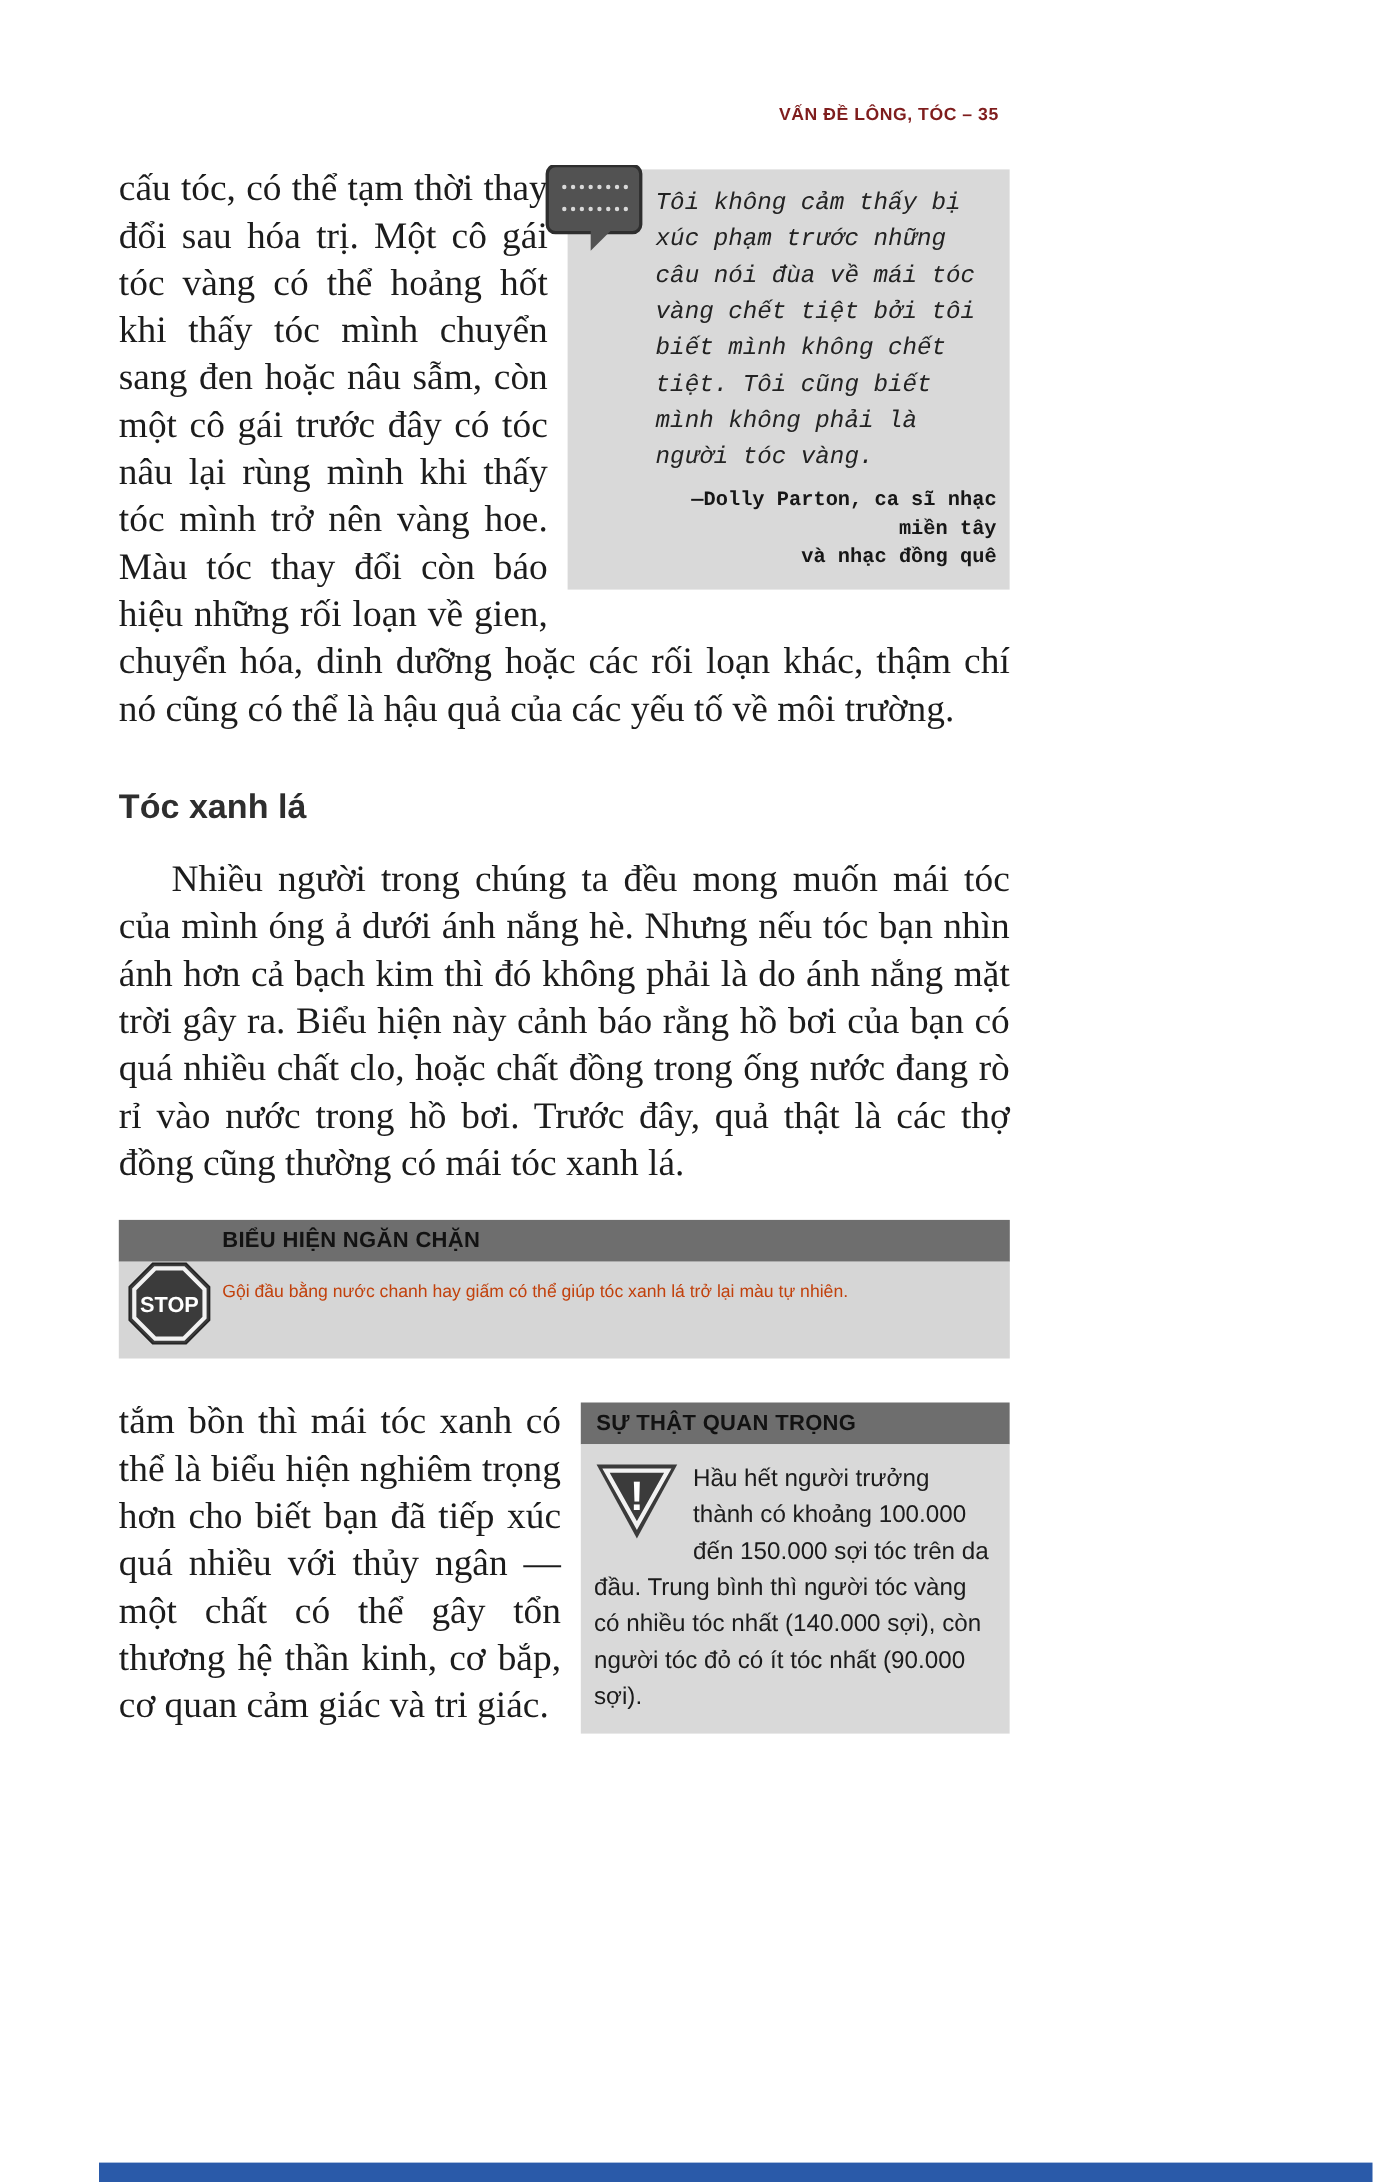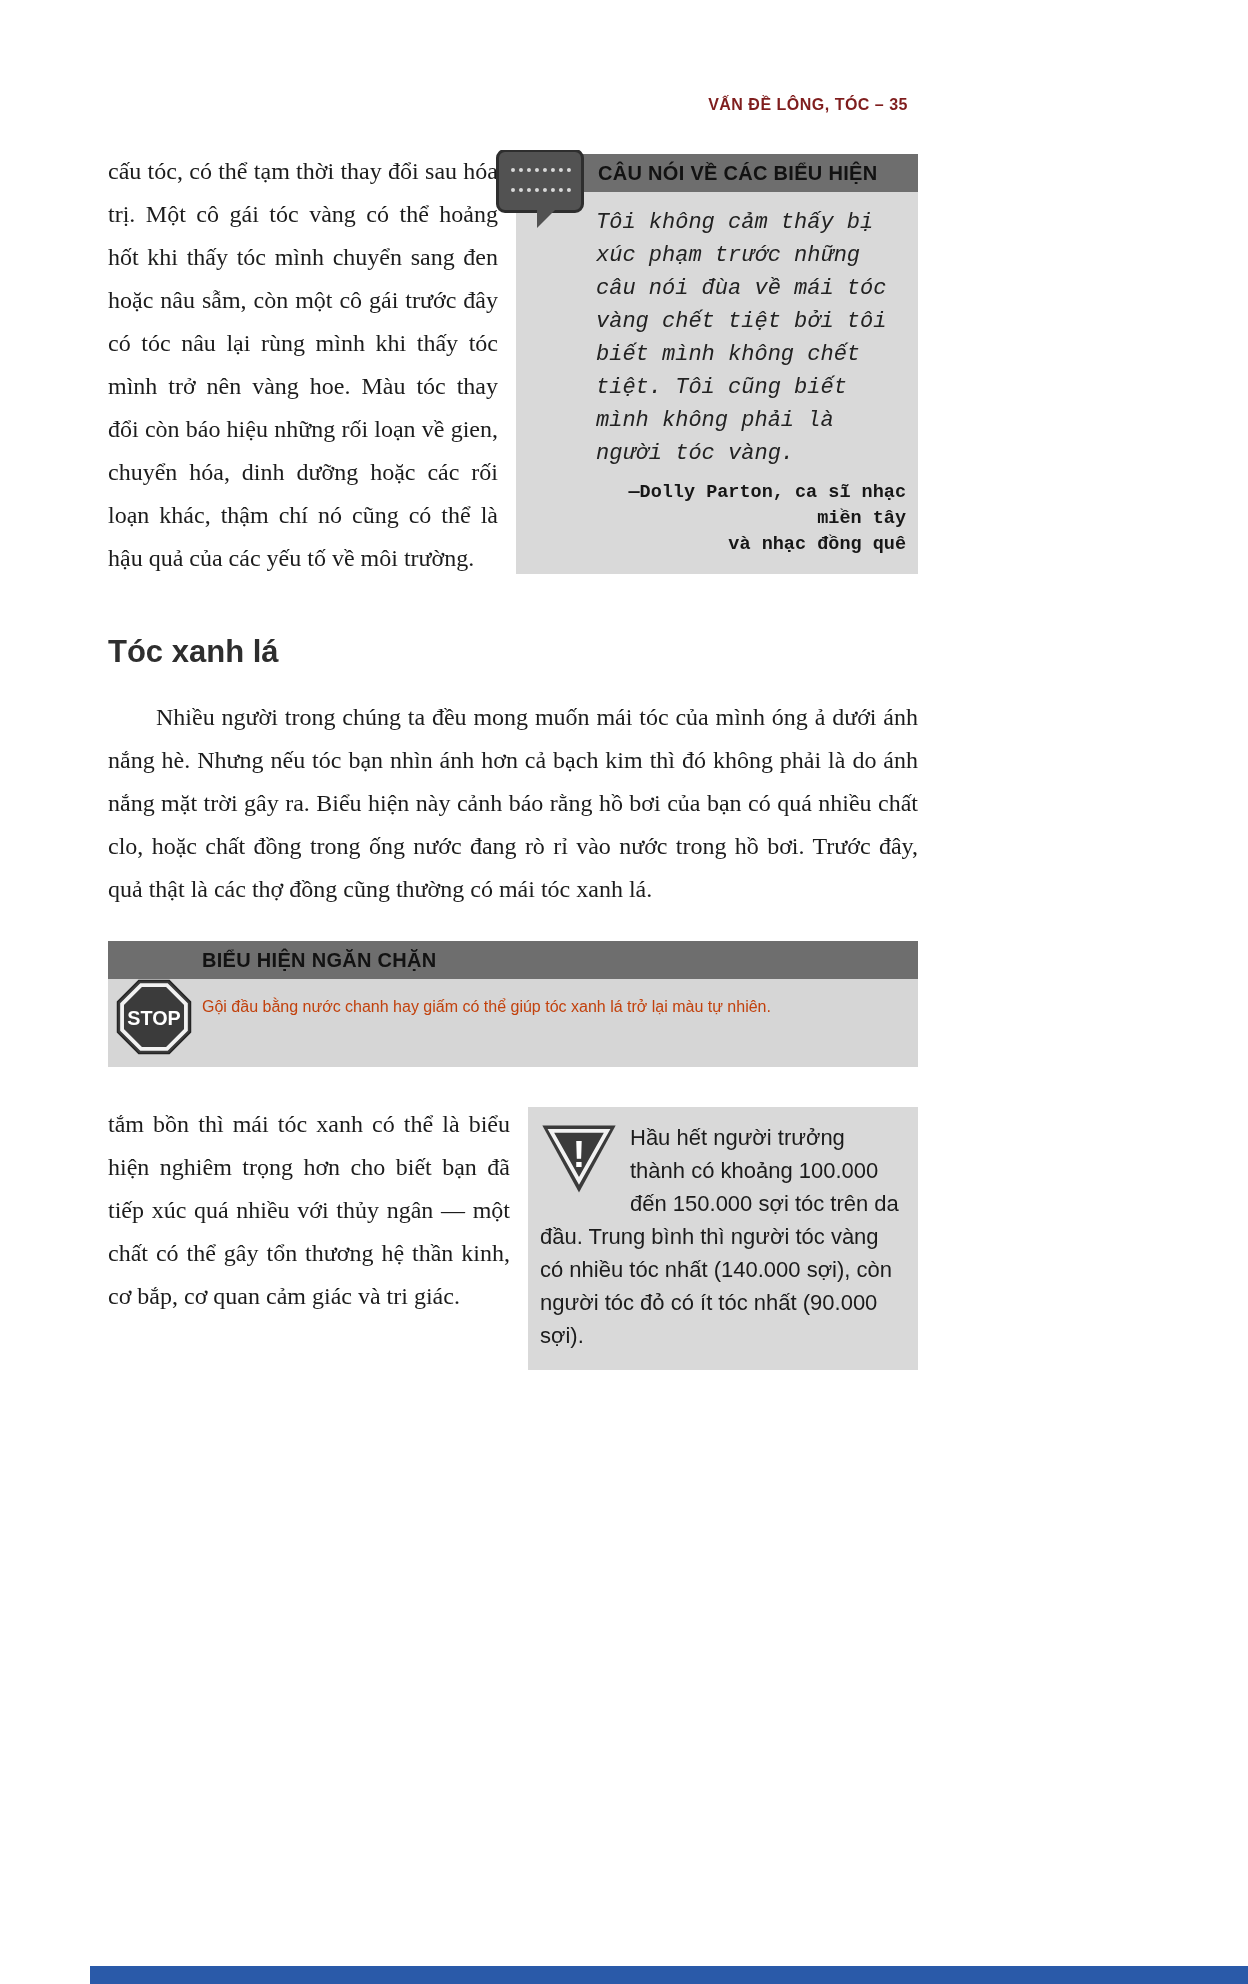--- a/index.html
+++ b/index.html
@@ -13,21 +13,21 @@
   .page-header {
     position:absolute; top:96px; right:340px;
     font-family:"Liberation Sans", sans-serif; font-weight:bold;
     font-size:16px; letter-spacing:0.5px; color:#7f1d1d;
   }
 
   
   .content { position:absolute; top:150px; left:108px; width:810px; }
 
   .body-text {
-    font-size:24px; line-height:43px; text-align:justify; color:#1c1c1c;
+    font-size:34px; line-height:43px; text-align:justify; color:#1c1c1c;
   }
   .indent { text-indent:48px; }
 
   .float-section { overflow:hidden; }
 
   
   .quote-box { float:right; width:402px; margin:4px 0 10px 18px; position:relative; }
   .box-header {
     background:#6e6e6e; min-height:38px; display:flex; align-items:center;
     font-family:"Liberation Sans", sans-serif; font-weight:bold; font-size:20px;
@@ -109,21 +109,20 @@
 
   <div class="content">
 
     <section class="float-section">
       <aside class="quote-box">
         <div class="bubble">
           <span class="dots d1"></span>
           <span class="dots d2"></span>
           <span class="tail"></span>
         </div>
-        <div class="box-header">CÂU NÓI VỀ CÁC BIỂU HIỆN</div>
         <div class="quote-body">
           <span>Tôi không cảm thấy bị xúc phạm trước những câu nói đùa về mái tóc vàng chết tiệt bởi tôi biết mình không chết tiệt. Tôi cũng biết mình không phải là người tóc vàng.</span>
           <div class="quote-attr">
             <div>—Dolly Parton, ca sĩ nhạc miền tây</div>
             <div>và nhạc đồng quê</div>
           </div>
         </div>
       </aside>
       <p class="body-text">cấu tóc, có thể tạm thời thay đổi sau hóa trị. Một cô gái tóc vàng có thể hoảng hốt khi thấy tóc mình chuyển sang đen hoặc nâu sẫm, còn một cô gái trước đây có tóc nâu lại rùng mình khi thấy tóc mình trở nên vàng hoe. Màu tóc thay đổi còn báo hiệu những rối loạn về gien, chuyển hóa, dinh dưỡng hoặc các rối loạn khác, thậm chí nó cũng có thể là hậu quả của các yếu tố về môi trường.</p>
     </section>
@@ -138,20 +137,21 @@
         <polygon points="33,8 67,8 92,33 92,67 67,92 33,92 8,67 8,33" fill="none" stroke="#f2f2f2" stroke-width="5"></polygon>
         <text x="50" y="60" text-anchor="middle" font-family="Liberation Sans, sans-serif" font-size="26" font-weight="bold" fill="#ffffff">STOP</text>
       </svg>
       <div class="box-header">BIỂU HIỆN NGĂN CHẶN</div>
       <div class="stop-body">Gội đầu bằng nước chanh hay giấm có thể giúp tóc xanh lá trở lại màu tự nhiên.</div>
     </div>
 
 
     <section class="float-section">
       <aside class="fact-box">
+        <div class="box-header">SỰ THẬT QUAN TRỌNG</div>
         <div class="fact-body">
           <svg class="fact-icon" viewBox="0 0 100 92" xmlns="http://www.w3.org/2000/svg">
             <polygon points="3,3 97,3 50,89" fill="#3b3b3b"></polygon>
             <polygon points="14,10 86,10 50,74" fill="none" stroke="#f2f2f2" stroke-width="5"></polygon>
             <text x="50" y="56" text-anchor="middle" font-family="Liberation Sans, sans-serif" font-size="48" font-weight="bold" fill="#ffffff">!</text>
           </svg>
           <span>Hầu hết người trưởng thành có khoảng 100.000 đến 150.000 sợi tóc trên da đầu. Trung bình thì người tóc vàng có nhiều tóc nhất (140.000 sợi), còn người tóc đỏ có ít tóc nhất (90.000 sợi).</span>
         </div>
       </aside>
       <p class="body-text">tắm bồn thì mái tóc xanh có thể là biểu hiện nghiêm trọng hơn cho biết bạn đã tiếp xúc quá nhiều với thủy ngân — một chất có thể gây tổn thương hệ thần kinh, cơ bắp, cơ quan cảm giác và tri giác.</p>

